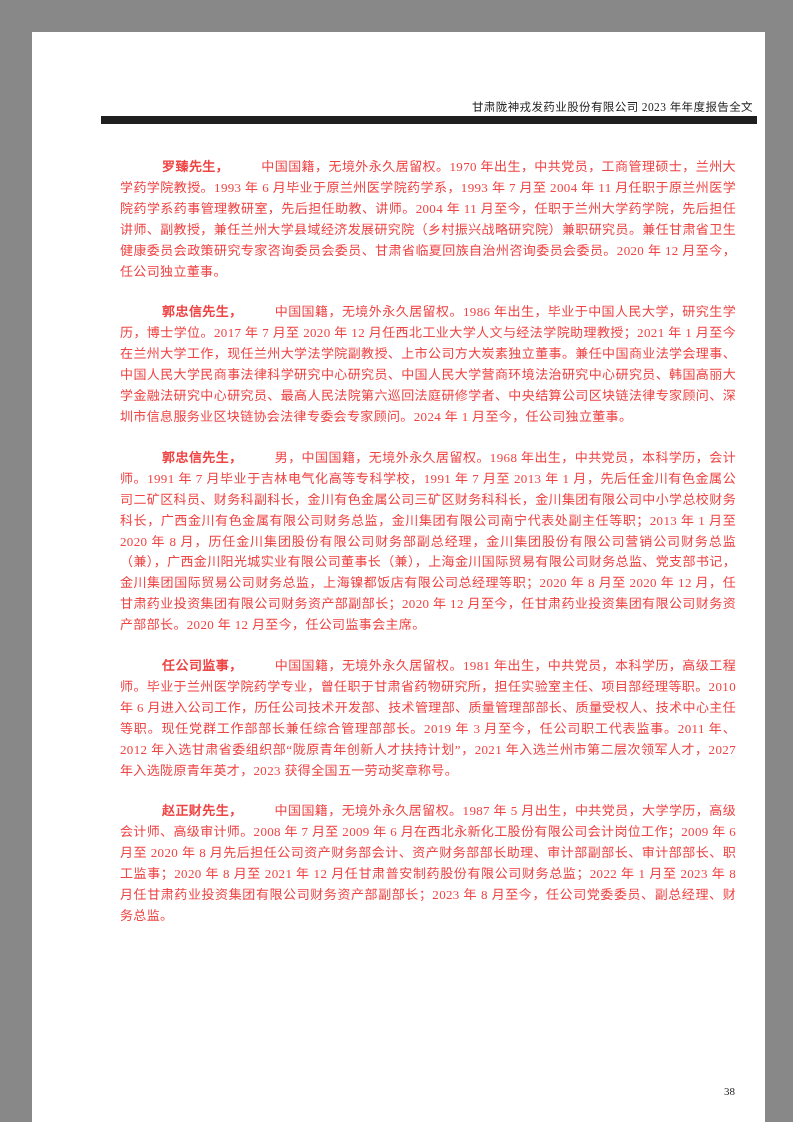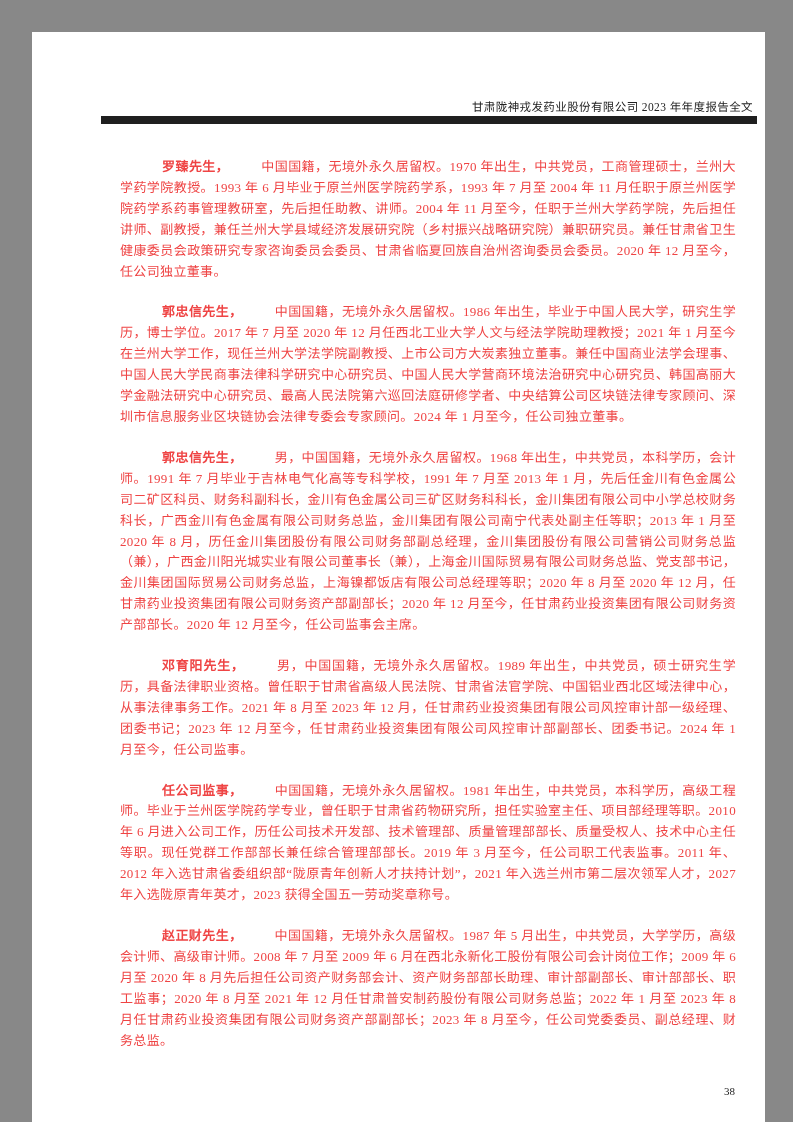--- a/index.html
+++ b/index.html
@@ -62,21 +62,20 @@
   <div class="header">甘肃陇神戎发药业股份有限公司 2023 年年度报告全文</div>
   <div class="header-rule"></div>
 
   <div class="bio-section">
   <p class="bio-paragraph"><b>罗臻先生，</b><span>中国国籍，无境外永久居留权。1970 年出生，中共党员，工商管理硕士，兰州大学药学院教授。1993 年 6 月毕业于原兰州医学院药学系，1993 年 7 月至 2004 年 11 月任职于原兰州医学院药学系药事管理教研室，先后担任助教、讲师。2004 年 11 月至今，任职于兰州大学药学院，先后担任讲师、副教授，兼任兰州大学县域经济发展研究院（乡村振兴战略研究院）兼职研究员。兼任甘肃省卫生健康委员会政策研究专家咨询委员会委员、甘肃省临夏回族自治州咨询委员会委员。2020 年 12 月至今，任公司独立董事。</span></p>
 
   <p class="bio-paragraph"><b>郭忠信先生，</b><span>中国国籍，无境外永久居留权。1986 年出生，毕业于中国人民大学，研究生学历，博士学位。2017 年 7 月至 2020 年 12 月任西北工业大学人文与经法学院助理教授；2021 年 1 月至今在兰州大学工作，现任兰州大学法学院副教授、上市公司方大炭素独立董事。兼任中国商业法学会理事、中国人民大学民商事法律科学研究中心研究员、中国人民大学营商环境法治研究中心研究员、韩国高丽大学金融法研究中心研究员、最高人民法院第六巡回法庭研修学者、中央结算公司区块链法律专家顾问、深圳市信息服务业区块链协会法律专委会专家顾问。2024 年 1 月至今，任公司独立董事。</span></p>
 
   <p class="bio-paragraph"><b>郭忠信先生，</b><span>男，中国国籍，无境外永久居留权。1968 年出生，中共党员，本科学历，会计师。1991 年 7 月毕业于吉林电气化高等专科学校，1991 年 7 月至 2013 年 1 月，先后任金川有色金属公司二矿区科员、财务科副科长，金川有色金属公司三矿区财务科科长，金川集团有限公司中小学总校财务科长，广西金川有色金属有限公司财务总监，金川集团有限公司南宁代表处副主任等职；2013 年 1 月至 2020 年 8 月，历任金川集团股份有限公司财务部副总经理，金川集团股份有限公司营销公司财务总监（兼），广西金川阳光城实业有限公司董事长（兼），上海金川国际贸易有限公司财务总监、党支部书记，金川集团国际贸易公司财务总监，上海镍都饭店有限公司总经理等职；2020 年 8 月至 2020 年 12 月，任甘肃药业投资集团有限公司财务资产部副部长；2020 年 12 月至今，任甘肃药业投资集团有限公司财务资产部部长。2020 年 12 月至今，任公司监事会主席。</span></p>
 
-  <p class="bio-paragraph"><b>邓育阳先生，</b><span>男，中国国籍，无境外永久居留权。1989 年出生，中共党员，硕士研究生学历，具备法律职业资格。曾任职于甘肃省高级人民法院、甘肃省法官学院、中国铝业西北区域法律中心，从事法律事务工作。2021 年 8 月至 2023 年 12 月，任甘肃药业投资集团有限公司风控审计部一级经理、团委书记；2023 年 12 月至今，任甘肃药业投资集团有限公司风控审计部副部长、团委书记。2024 年 1 月至今，任公司监事。</span></p>
 
 
   <p class="bio-paragraph"><b>任公司监事，</b><span>中国国籍，无境外永久居留权。1981 年出生，中共党员，本科学历，高级工程师。毕业于兰州医学院药学专业，曾任职于甘肃省药物研究所，担任实验室主任、项目部经理等职。2010 年 6 月进入公司工作，历任公司技术开发部、技术管理部、质量管理部部长、质量受权人、技术中心主任等职。现任党群工作部部长兼任综合管理部部长。2019 年 3 月至今，任公司职工代表监事。2011 年、2012 年入选甘肃省委组织部“陇原青年创新人才扶持计划”，2021 年入选兰州市第二层次领军人才，2027 年入选陇原青年英才，2023 获得全国五一劳动奖章称号。</span></p>
 
 
 
   <p class="bio-paragraph"><b>赵正财先生，</b><span>中国国籍，无境外永久居留权。1987 年 5 月出生，中共党员，大学学历，高级会计师、高级审计师。2008 年 7 月至 2009 年 6 月在西北永新化工股份有限公司会计岗位工作；2009 年 6 月至 2020 年 8 月先后担任公司资产财务部会计、资产财务部部长助理、审计部副部长、审计部部长、职工监事；2020 年 8 月至 2021 年 12 月任甘肃普安制药股份有限公司财务总监；2022 年 1 月至 2023 年 8 月任甘肃药业投资集团有限公司财务资产部副部长；2023 年 8 月至今，任公司党委委员、副总经理、财务总监。</span></p>
 </div>
 
   <div class="page-number">38</div>

